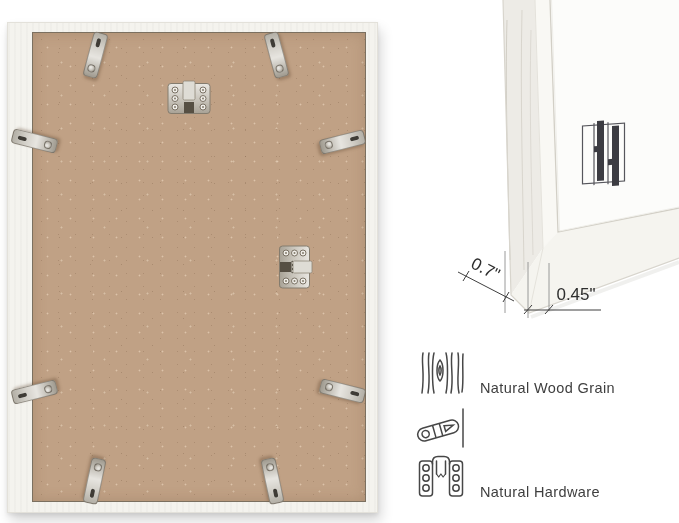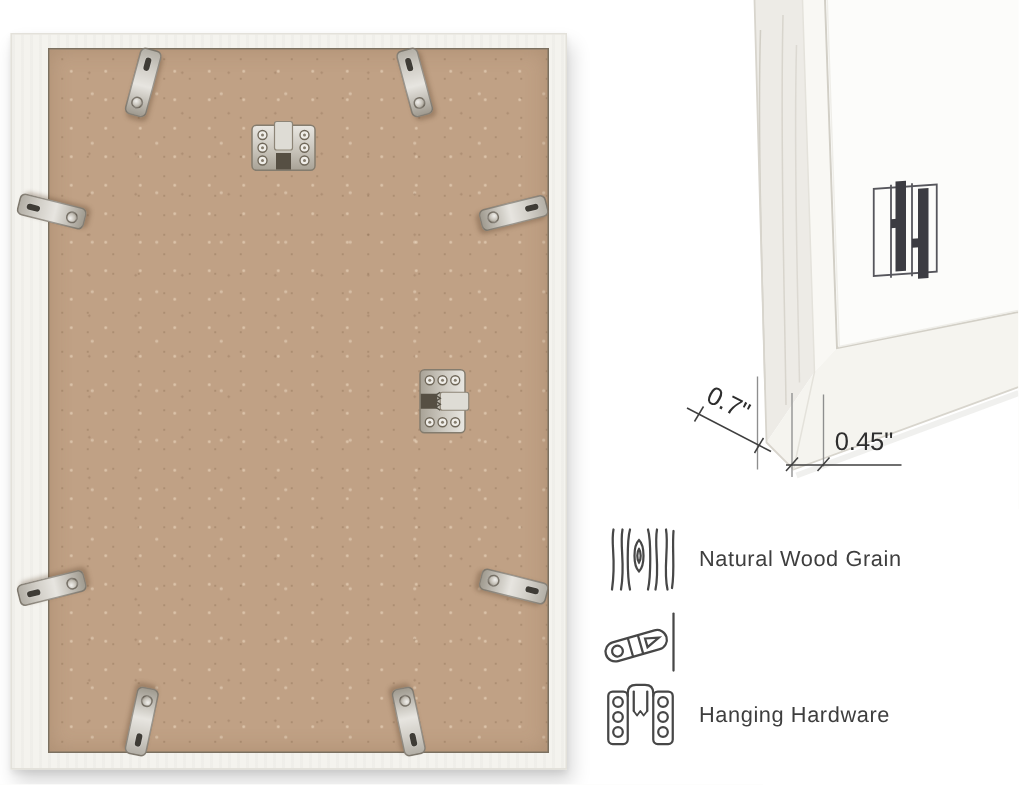--- a/index.html
+++ b/index.html
@@ -35,21 +35,21 @@
     background:radial-gradient(circle at 35% 35%,#f2f1ee,#c4c0b7 55%,#827c70);
     border:1px solid rgba(80,74,64,.6);box-sizing:border-box;}
 
   .hanger-wrap{position:absolute;}
 
   
   .corner-photo{position:absolute;left:440px;top:0;width:239px;height:335px;}
 
   
   .features{position:absolute;left:400px;top:346px;width:270px;}
-  .feature-row{position:absolute;left:0;display:flex;align-items:center;}
+  .feature-row{position:absolute;left:14px;display:flex;align-items:flex-end;}
   .feature-icon{width:54px;display:flex;justify-content:center;align-items:center;}
   .feature-label{margin-left:12px;font-size:14.5px;letter-spacing:.4px;color:#3e3e3e;white-space:nowrap;}
 </style>
 </head>
 <body>
 
 <div class="canvas">
 
   <div class="back-photo">
     <div class="mdf"></div>
@@ -222,17 +222,17 @@
           <path d="M28.5,7 L28.5,20"></path>
           <path d="M19.5,20 l2.2,3 2.2,-3 2.2,3 2.4,-3" stroke-width="1.2"></path>
           <circle cx="9" cy="14" r="3.2"></circle>
             <circle cx="9" cy="24" r="3.2"></circle>
             <circle cx="9" cy="34" r="3.2"></circle>
           <circle cx="39" cy="14" r="3.2"></circle>
             <circle cx="39" cy="24" r="3.2"></circle>
             <circle cx="39" cy="34" r="3.2"></circle>
         </svg>
       </div>
-      <div class="feature-label">Hanging Hardware</div>
+      <div class="feature-label">Natural Hardware</div>
     </div>
 
   </div>
 </div>
 
 </body></html>

